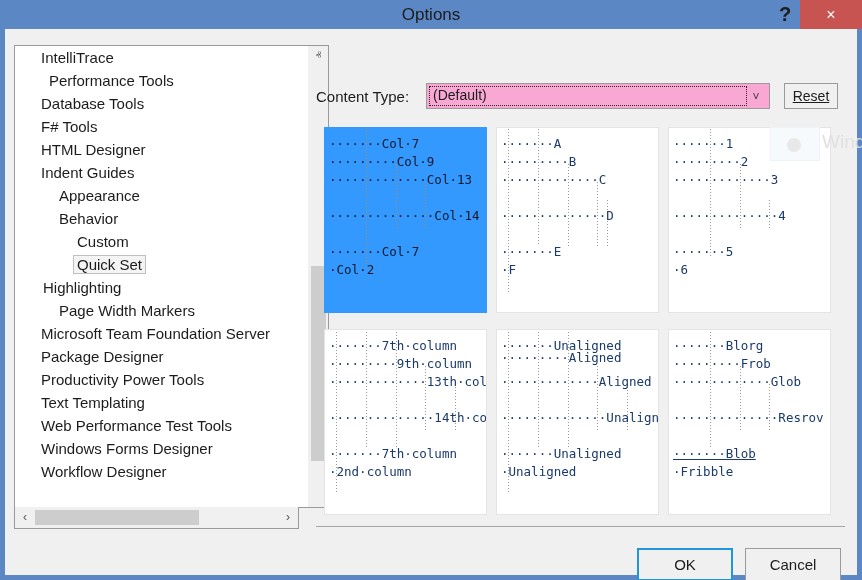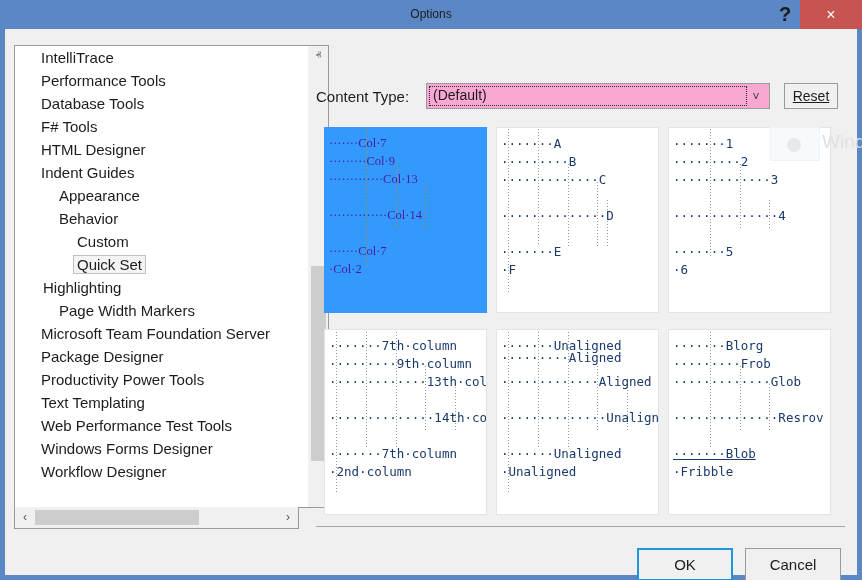--- a/index.html
+++ b/index.html
@@ -15,21 +15,21 @@
     box-sizing:border-box;
   }
   
   .titlebar{
     position:absolute;left:0;top:0;width:862px;height:29px;
     background:#5b87c5;
   }
   .title-text{
     position:absolute;left:0;top:0;width:862px;height:29px;
     line-height:29px;text-align:center;
-    font-size:12px;color:#1c1c1c;
+    font-size:17px;color:#1c1c1c;
     font-family:"Liberation Sans", sans-serif;
   }
   .help-btn{
     position:absolute;right:62px;top:0;width:30px;height:29px;
     line-height:28px;text-align:center;
     font-size:20px;font-weight:bold;color:#1c1c1c;
     cursor:default;
   }
   .close-btn{
     position:absolute;right:0px;top:0px;width:62px;height:29px;
@@ -156,21 +156,21 @@
   .c4{left:172px;top:202px;}
   .c5{left:344px;top:202px;}
   .cell .inner{position:absolute;left:4px;top:8px;right:0;bottom:0;}
   .line{
     position:absolute;left:0;white-space:pre;
     color:#1a3a6b;
     font-family:"DejaVu Sans Mono", monospace;
     font-size:12.5px;
     letter-spacing:0px;
   }
-  .cell.sel .line{color:#4c1d95;font-family:Liberation Serif, serif;}
+  .cell.sel .line{color:#0f172a;}
   .guide{
     position:absolute;width:1px;
     background-image:linear-gradient(to bottom,#9a9a9a 0px,#9a9a9a 1px,transparent 1px,transparent 3px);
     background-size:1px 3px;
     background-repeat:repeat-y;
   }
   .cell.sel .guide{
     background-image:linear-gradient(to bottom,#b08a4a 0px,#b08a4a 1px,transparent 1px,transparent 3px);
   }
   
@@ -220,21 +220,21 @@
     <div class="title-text">Options</div>
     <div class="help-btn">?</div>
     <div class="close-btn">×</div>
   </div>
 
   <div class="client">
 
     <div class="treepanel">
       <div class="tree" id="tree-host">
           <div class="tree-item" style="padding-left: 26px;"><span class="lbl">IntelliTrace</span></div>
-          <div class="tree-item" style="padding-left: 26px;"><span class="lbl">Performance Tools</span></div>
+          <div class="tree-item" style="padding-left: 34px;"><span class="lbl">Performance Tools</span></div>
           <div class="tree-item" style="padding-left: 26px;"><span class="lbl">Database Tools</span></div>
           <div class="tree-item" style="padding-left: 26px;"><span class="lbl">F# Tools</span></div>
           <div class="tree-item" style="padding-left: 26px;"><span class="lbl">HTML Designer</span></div>
           <div class="tree-item" style="padding-left: 26px;"><span class="lbl">Indent Guides</span></div>
           <div class="tree-item" style="padding-left: 44px;"><span class="lbl">Appearance</span></div>
           <div class="tree-item" style="padding-left: 44px;"><span class="lbl">Behavior</span></div>
           <div class="tree-item" style="padding-left: 62px;"><span class="lbl">Custom</span></div>
           <div class="tree-item selected" style="padding-left: 62px;"><span class="lbl">Quick Set</span></div>
           <div class="tree-item" style="padding-left: 28px;"><span class="lbl">Highlighting</span></div>
           <div class="tree-item" style="padding-left: 44px;"><span class="lbl">Page Width Markers</span></div>

